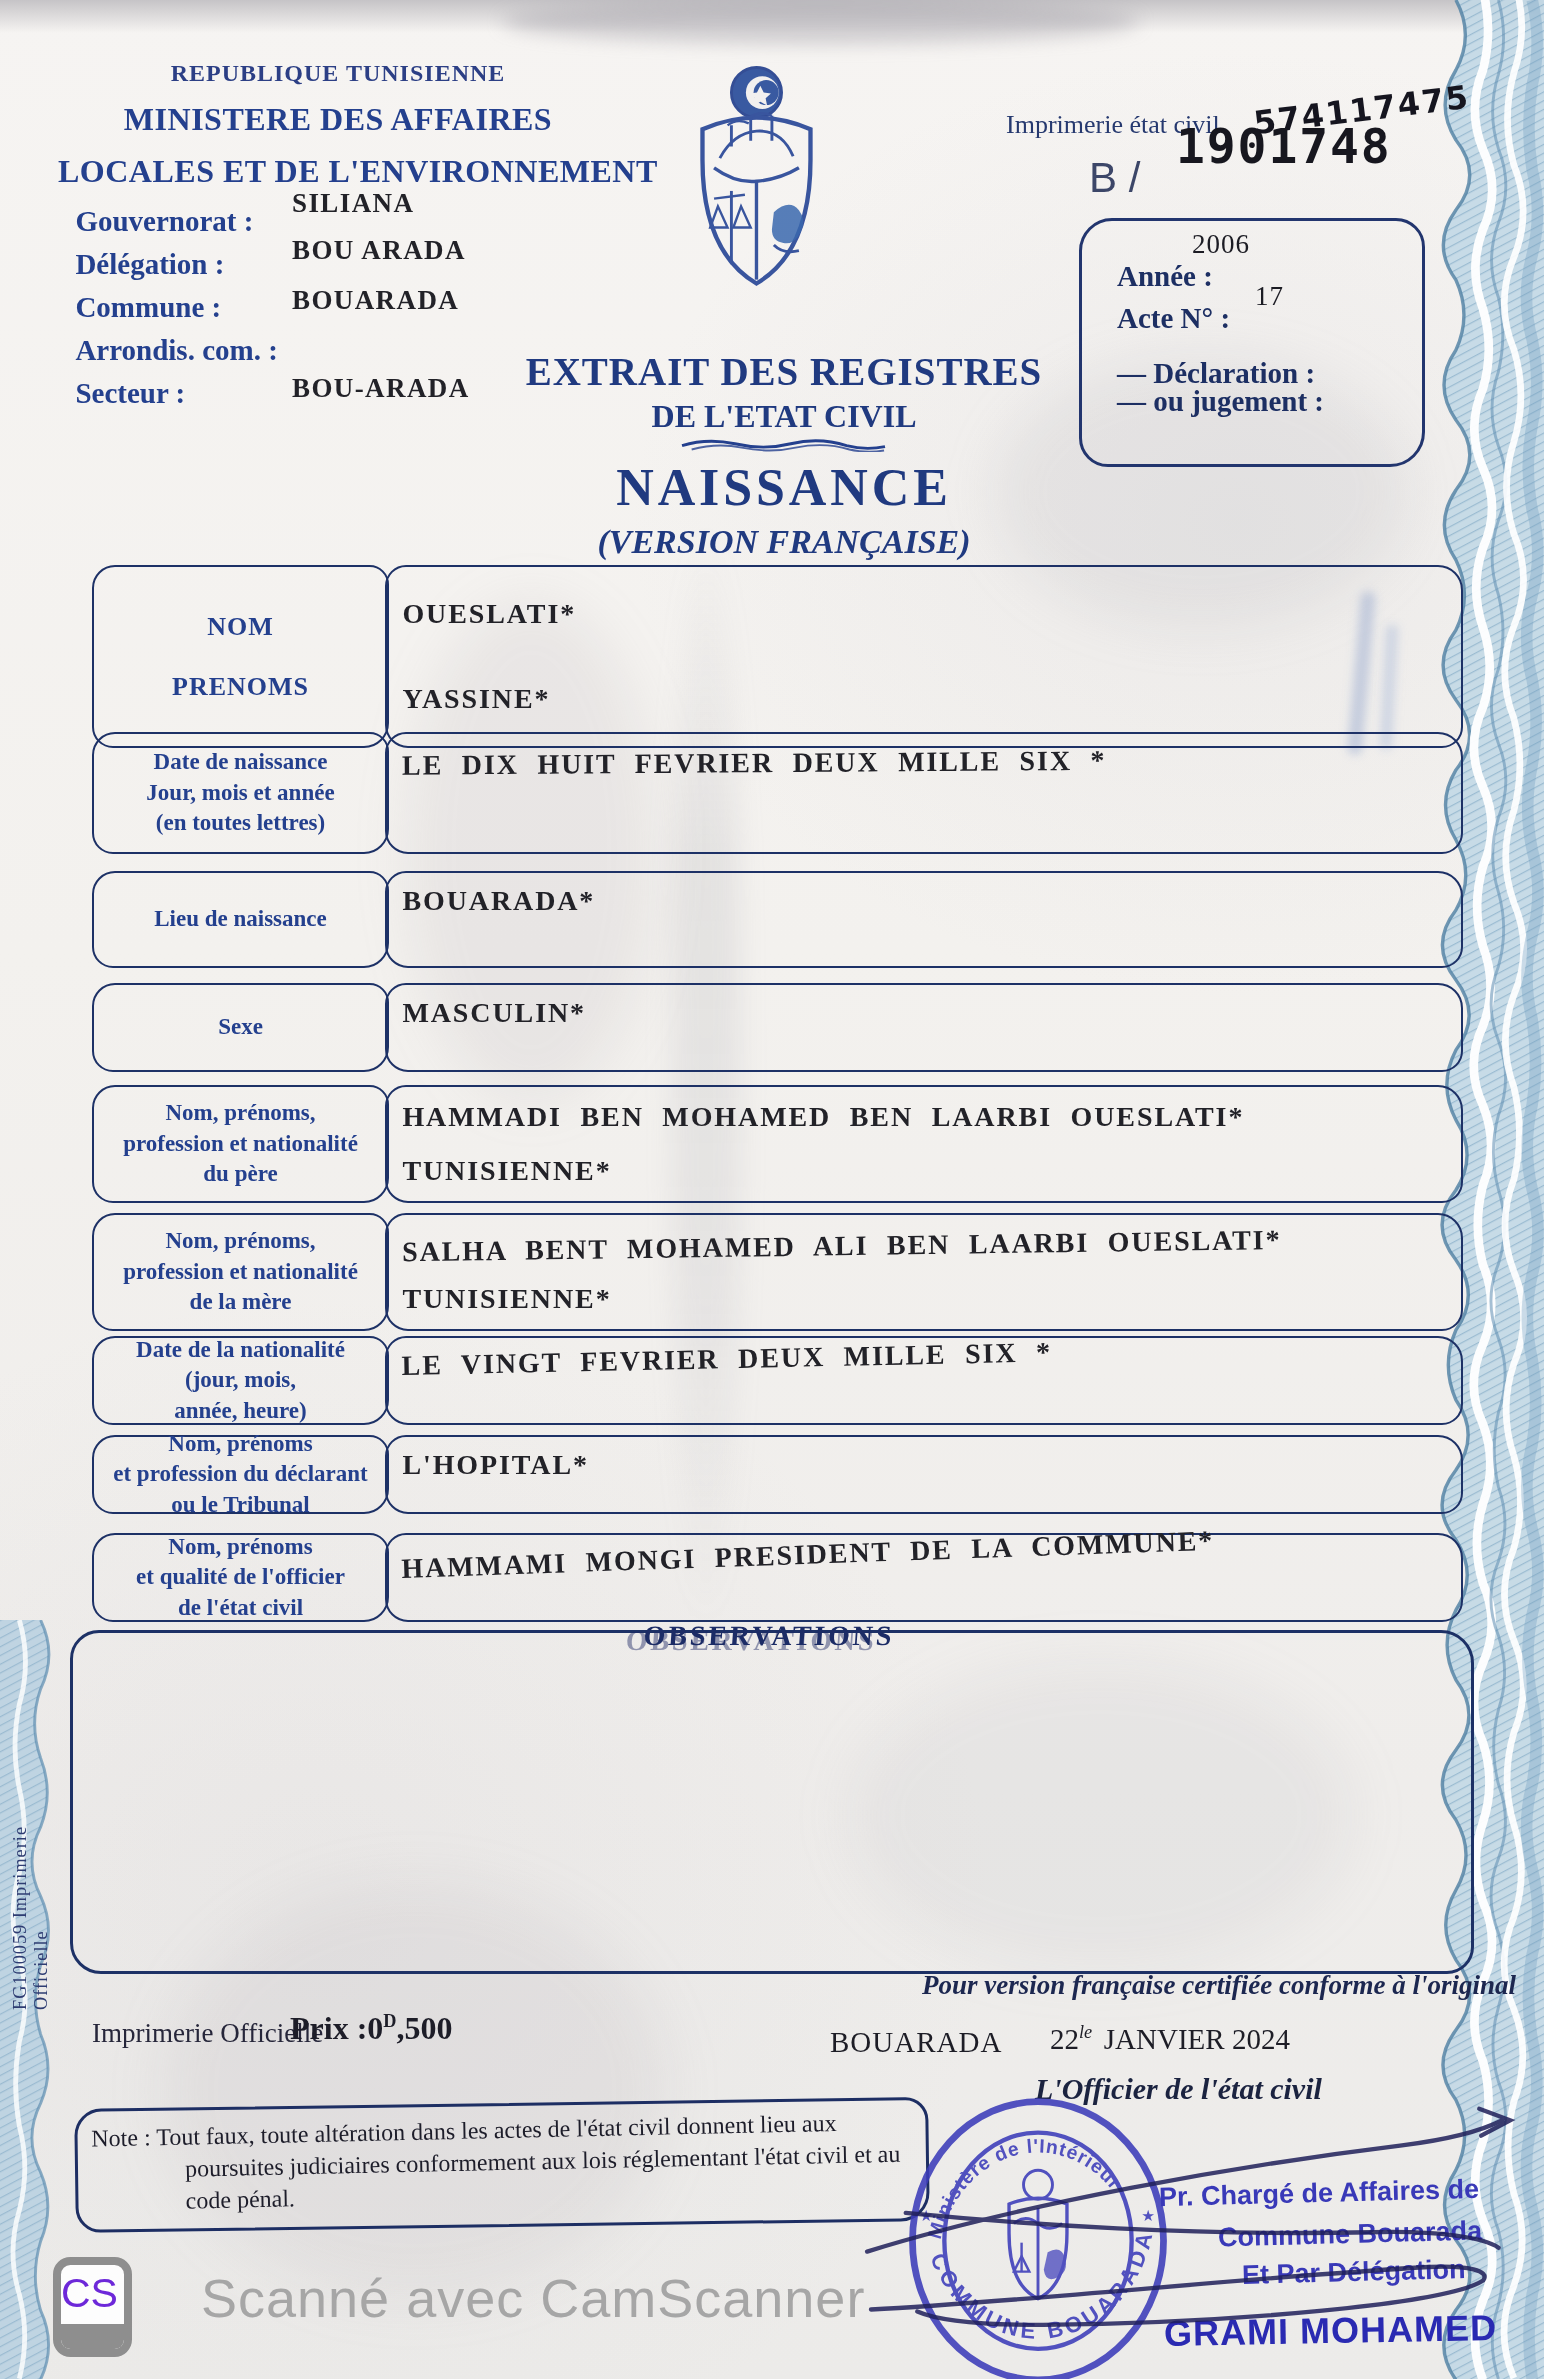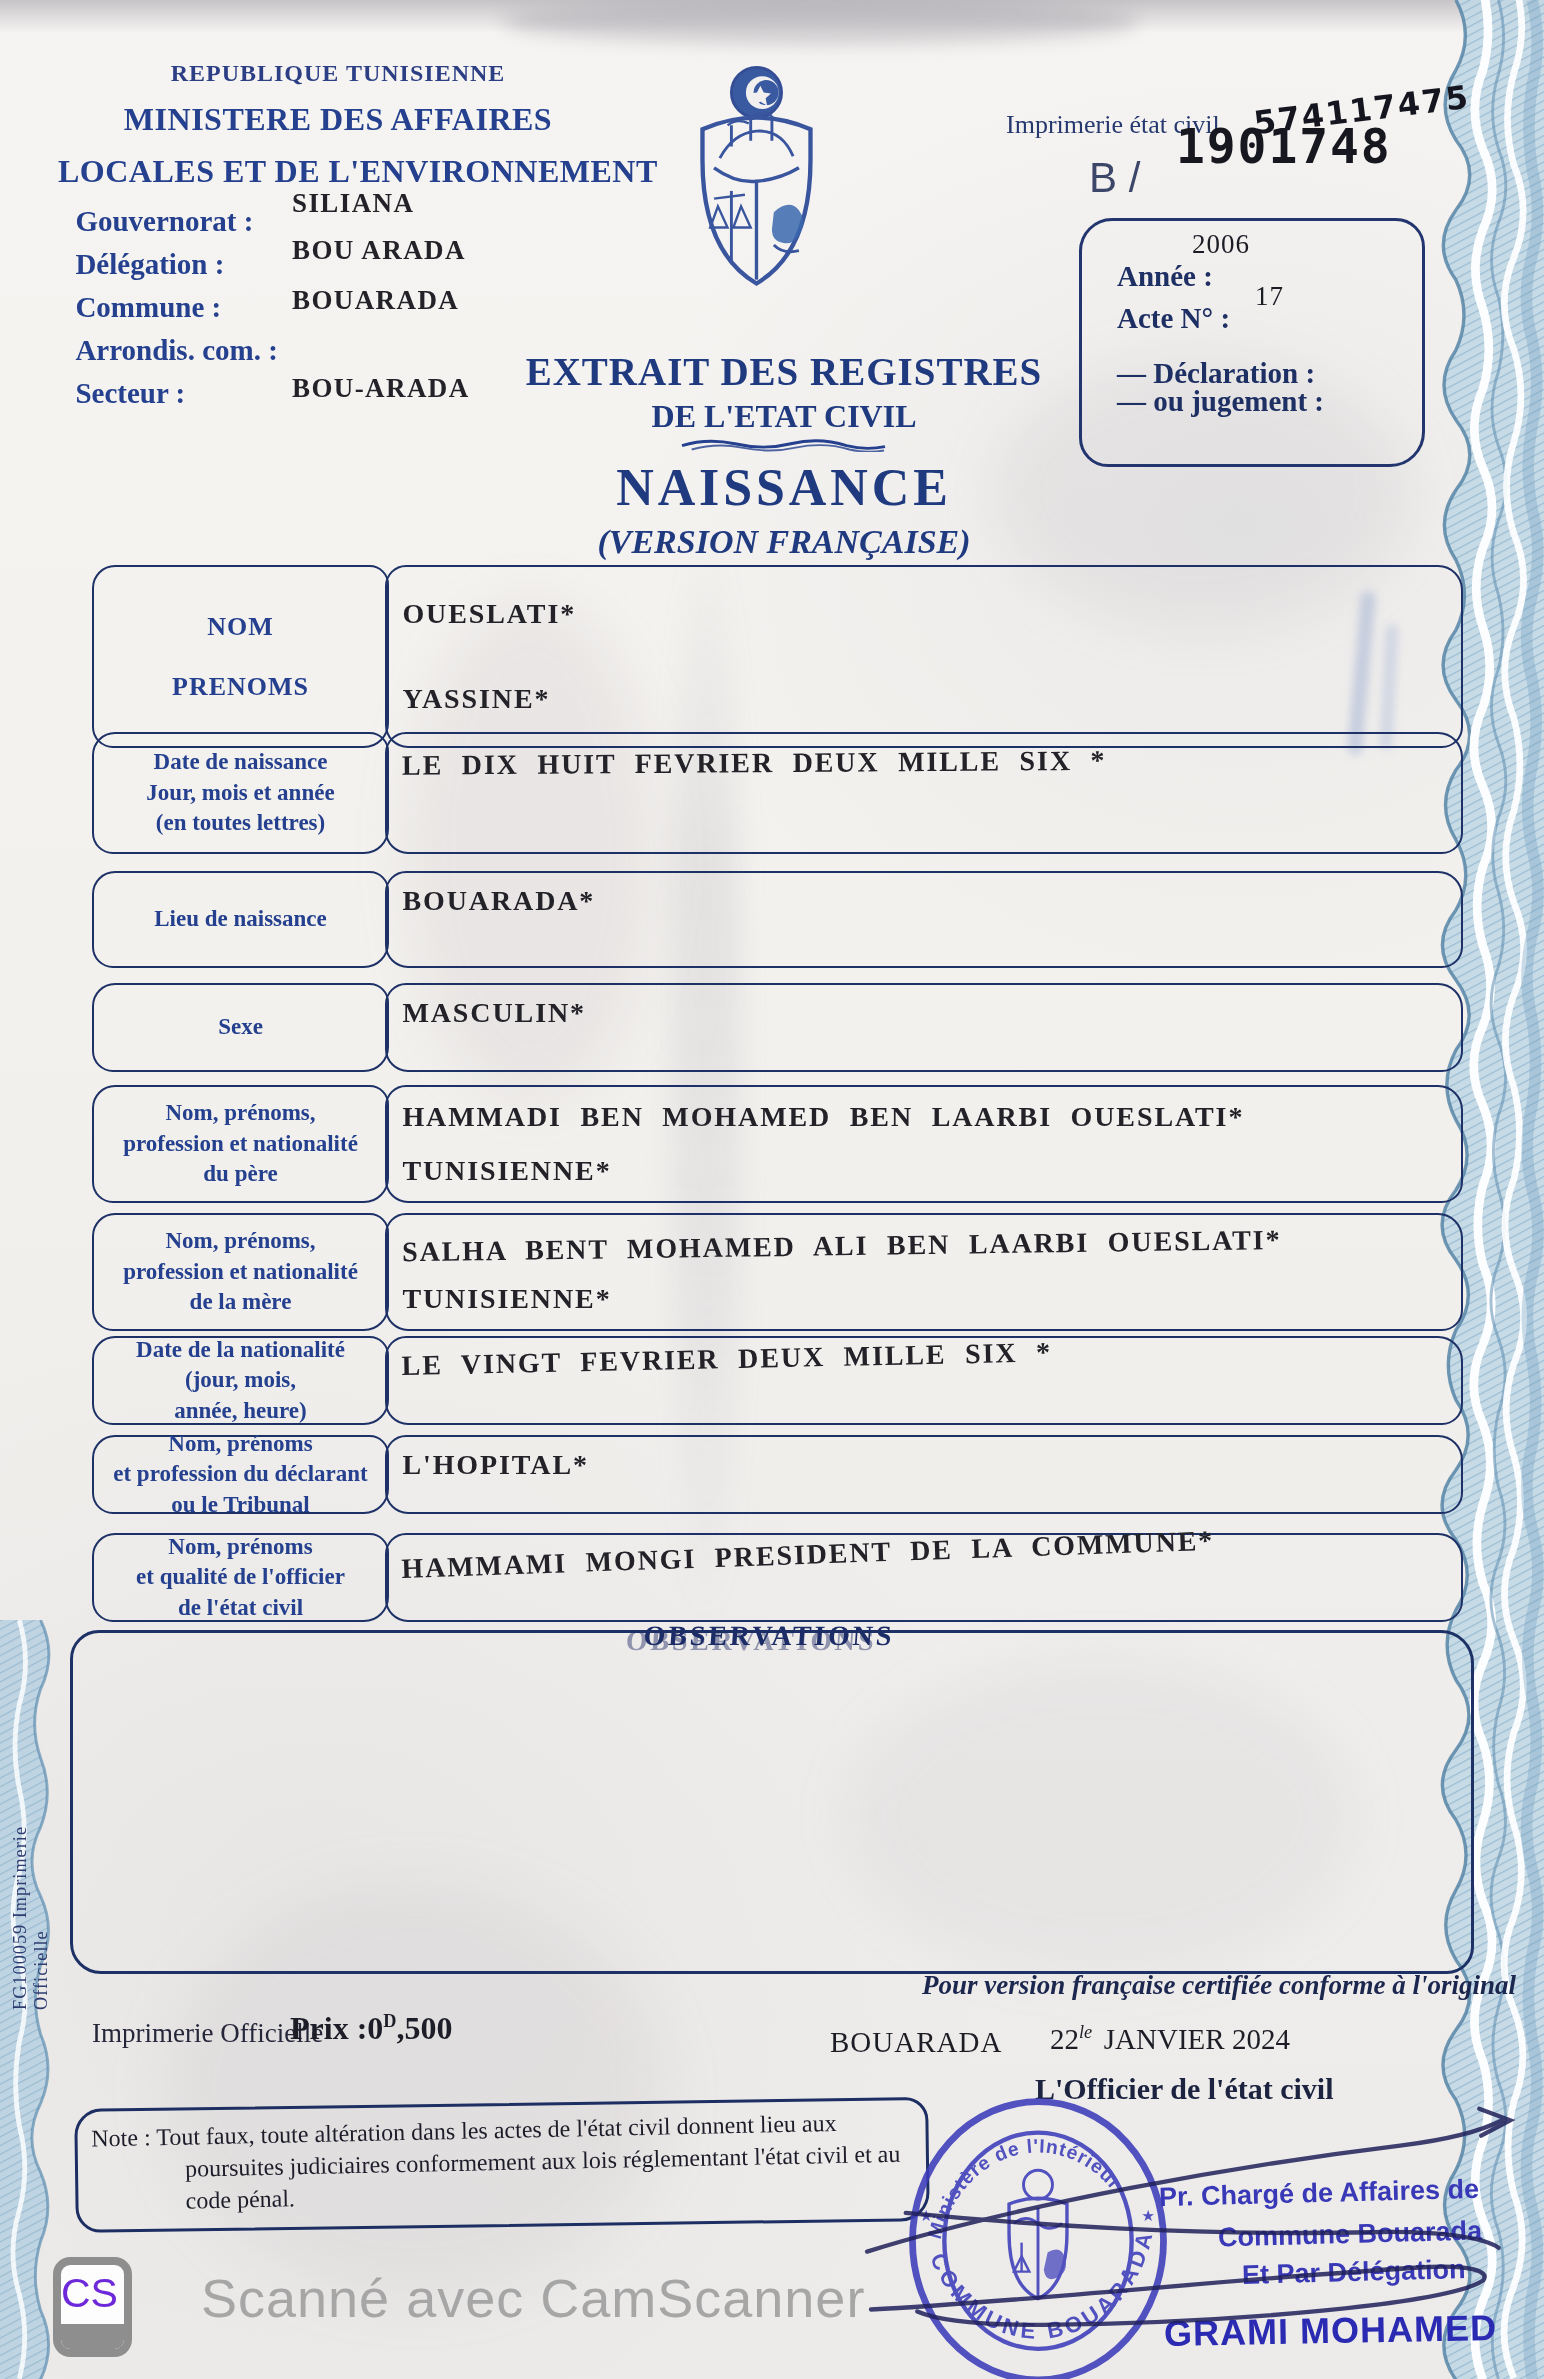--- a/index.html
+++ b/index.html
@@ -107,21 +107,21 @@
   
   .imprimerie{left:92px;top:2018px;font-size:27px;color:#26263a;}
   .prix{left:290px;top:2010px;font-size:32px;font-weight:bold;color:#1d1d28;}
   .prix sup{font-size:18.3px;}
   .certif{left:922px;top:1970px;width:579px;text-align:right;font-size:27px;font-style:italic;
     font-weight:600;color:#1c2750;white-space:nowrap;}
   .place{left:830px;top:2026px;font-size:29px;letter-spacing:1px;color:#1d1d26;}
   .docdate{left:1050px;top:2022px;font-size:29px;color:#1d1d26;}
   .docdate sup{font-size:18.3px;font-style:italic;}
   .docdate .rest{margin-left:11.6px;}
-  .officer{left:1035px;top:2072px;font-size:30px;font-weight:bold;color:#1b2340;}
+  .officer{left:1035px;top:2072px;font-size:30px;font-weight:bold;font-style:italic;color:#1b2340;}
   .note-box{left:75px;top:2103px;width:854px;height:124px;border:3.9px solid #1d2e63;
     border-radius:27px 23px 29px 25px;transform:rotate(-.8deg);box-sizing:border-box;padding:7.7px 15.4px 7.7px 13.5px;}
   .note-text{font-size:24px;line-height:1.34;color:#1d1d2a;padding-left:93px;text-indent:-93px;transform:rotate(-.4deg);}
 
   
   .sig{font-family:"Liberation Sans","DejaVu Sans",sans-serif;color:#3939b8;transform:rotate(-1.5deg);white-space:nowrap;}
   .sig1{left:1159px;top:2178px;font-size:27px;font-weight:bold;}
   .sig2{left:1218px;top:2219px;font-size:27px;font-weight:bold;}
   .sig3{left:1242px;top:2257px;font-size:27px;font-weight:bold;}
   .sig-name{left:1164px;top:2310px;font-size:36px;font-weight:bold;letter-spacing:1px;color:#2a2ab2;

